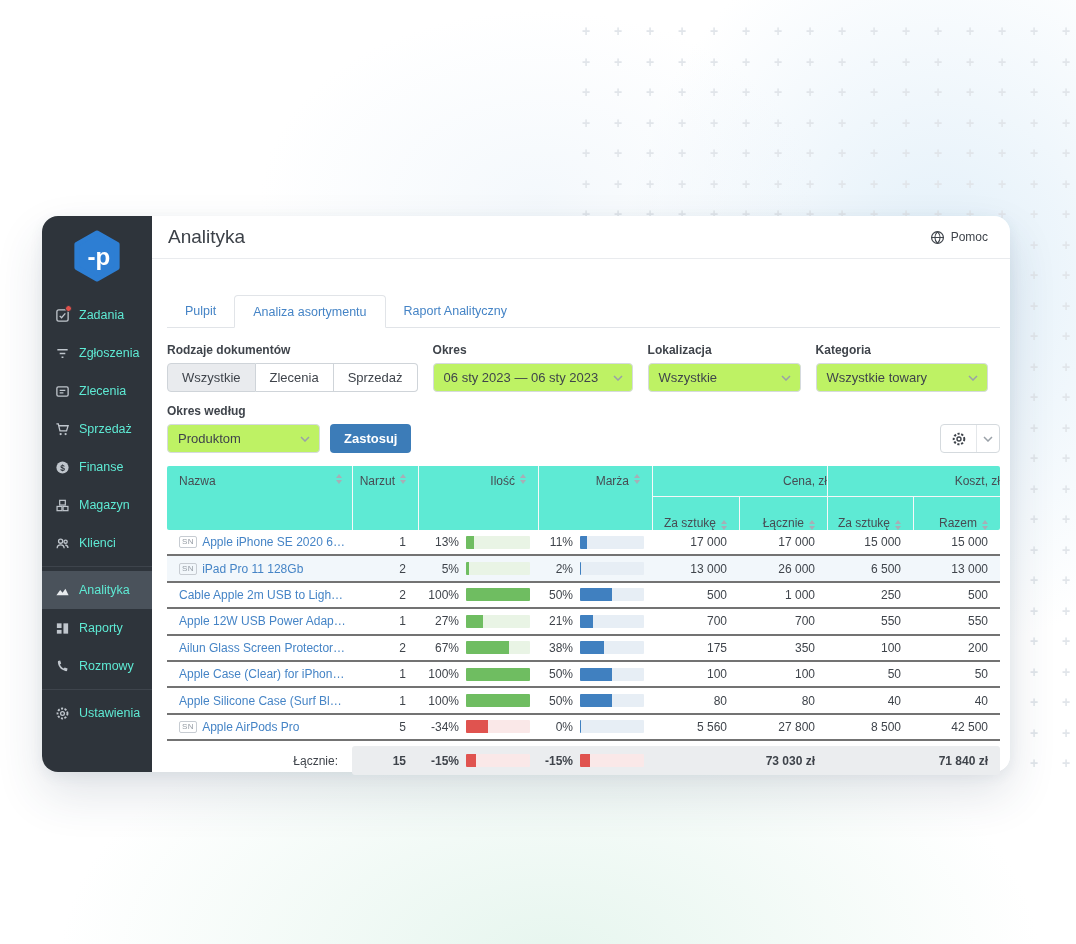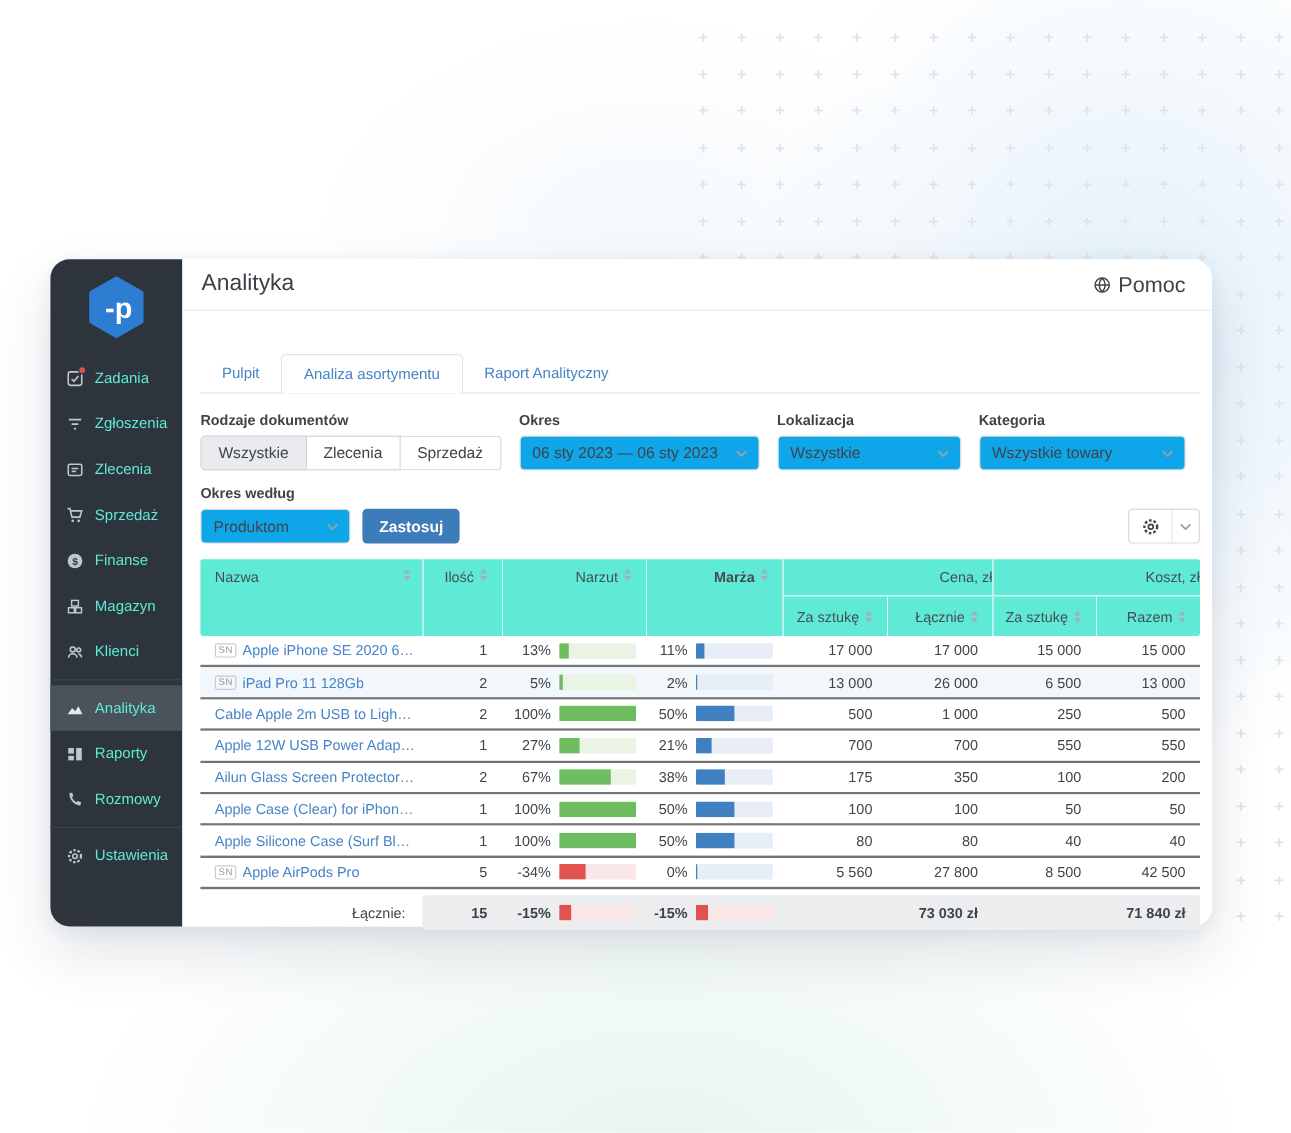--- a/index.html
+++ b/index.html
@@ -38,62 +38,62 @@
     display:flex; align-items:center; justify-content:center; }
   .nav-dot { position:absolute; right:-2px; top:-2px; width:7px; height:7px;
     border-radius:50%; background:#e0504a; border:1px solid #2e343b; }
   .sep { height:1px; background:#3e444c; margin:4px 0; }
 
   
   .main { flex:1; background:#fff; border-radius:0 16px 16px 0; display:flex; flex-direction:column; }
   .main-header { height:43px; flex:none; display:flex; align-items:center;
     justify-content:space-between; padding:0 22px 0 16px; border-bottom:1px solid #e9ebee; }
   .page-title { font-size:19px; font-weight:400; color:#3c4148; }
-  .help { display:flex; align-items:center; gap:6px; font-size:18px; color:#3f444b; cursor:pointer; }
+  .help { display:flex; align-items:center; gap:6px; font-size:12px; color:#3f444b; cursor:pointer; }
 
   .content { padding:36px 10px 0 15px; }
 
   
   .tabs { display:flex; border-bottom:1px solid #e1e4e8; }
   .tab { font-size:12.5px; color:#4584c6; padding:9px 18px 8px; cursor:pointer; }
   .tab.active { background:#fff; border:1px solid #e1e4e8; border-bottom:1px solid #fff;
     border-radius:4px 4px 0 0; margin-bottom:-1px; }
 
   
   .filters-row1 { display:flex; gap:15px; margin-top:15px; }
   .fgroup { display:flex; flex-direction:column; gap:6px; }
   .flabel { font-size:12px; font-weight:700; color:#3f444b; }
   .seg { display:flex; }
   .seg button { height:29px; padding:0 14px; font-size:13px; color:#3f444b;
     background:#fff; border:1px solid #cfd4d9; border-left-width:0; cursor:pointer;
     font-family:inherit; }
   .seg button:first-child { border-left-width:1px; border-radius:4px 0 0 4px; }
   .seg button:last-child { border-radius:0 4px 4px 0; }
   .seg button.sel { background:#e9ebee; }
-  .select { height:29px; border:1px solid #d5dade; border-radius:4px; background:#0ea5e9;
+  .select { height:29px; border:1px solid #d5dade; border-radius:4px; background:#bef264;
     display:flex; align-items:center; justify-content:space-between; gap:8px;
     padding:0 9px 0 10px; font-size:13px; color:#3f444b; cursor:pointer; }
-  .w-okres { width:200px; } .w-lok { width:153px; } .w-kat { width:172px; } .w-grp { width:125px;gap:20px; }
+  .w-okres { width:200px; } .w-lok { width:153px; } .w-kat { width:172px; } .w-grp { width:153px;gap:20px; }
 
   .filters-row2 { display:flex; align-items:flex-end; margin-top:12px; }
   .apply-btn { height:29px; margin-left:10px; padding:0 14px; background:#3c7cb8; color:#fff;
     border:none; border-radius:4px; font-size:13px; font-weight:600; cursor:pointer; font-family:inherit; }
   .gear-group { margin-left:auto; display:flex; height:29px; border:1px solid #d5dade;
     border-radius:4px; background:#fff; overflow:hidden; }
   .gear-main { width:36px; display:flex; align-items:center; justify-content:center;
     border-right:1px solid #e4e7ea; cursor:pointer; }
   .gear-caret { width:22px; display:flex; align-items:center; justify-content:center; cursor:pointer; }
 
   
   .table { margin-top:13px; font-size:12px; }
   .grid { display:grid; grid-template-columns:185px 66px 120px 114px 87px 88px 86px 87px; }
   .thead { background:#5eead4; grid-template-rows:30px 34px; border-radius:2px; }
   .th { display:flex; align-items:center; color:#474c53; }
   .th.span2 { grid-row:1 / span 2; align-items:flex-start; padding-top:8px; }
-  .th.right { justify-content:flex-end; padding-right:12px; }
+  .th.right { justify-content:flex-end; padding-right:12px;align-items:flex-end; }
   .th.center { justify-content:flex-end; }
   .th.namehead { justify-content:space-between; padding:8px 10px 0 12px; }
   .th.sub { border-top:1px solid #f6f7f8; }
   .vline { box-shadow:inset 1px 0 0 #f7f8f9; }
   .sort { display:inline-flex; flex-direction:column; gap:2px; margin-left:5px; }
   .sort i { width:0; height:0; border-left:3px solid transparent; border-right:3px solid transparent; }
   .sort .up { border-bottom:4px solid #a7aeb6; }
   .sort .down { border-top:4px solid #a7aeb6; }
 
   .trow { height:26.4px; border-bottom:2px solid #737373; align-items:center; background:#fff; }
@@ -731,34 +731,34 @@
       <div class="table">
         <div class="grid thead">
           <div class="th span2 namehead">
             <span>Nazwa</span>
               <span class="sort">
                 <i class="up"></i>
                 <i class="down"></i>
               </span>
           </div>
           <div class="th span2 right vline" style="align-items:flex-start;">
+            <span>Narzut</span>
+              <span class="sort">
+                <i class="up"></i>
+                <i class="down"></i>
+              </span>
+          </div>
+          <div class="th span2 right vline" style="align-items:flex-start;">
             <span>Ilość</span>
               <span class="sort">
                 <i class="up"></i>
                 <i class="down"></i>
               </span>
           </div>
           <div class="th span2 right vline" style="align-items:flex-start;">
-            <span>Narzut</span>
-              <span class="sort">
-                <i class="up"></i>
-                <i class="down"></i>
-              </span>
-          </div>
-          <div class="th span2 right vline" style="align-items:flex-start;font-weight:bold;">
             <span>Marża</span>
               <span class="sort">
                 <i class="up"></i>
                 <i class="down"></i>
               </span>
           </div>
           <div class="th center vline" style="grid-column:5 / span 2;">
             <span>Cena, zł</span>
           </div>
           <div class="th center vline" style="grid-column:7 / span 2;">

